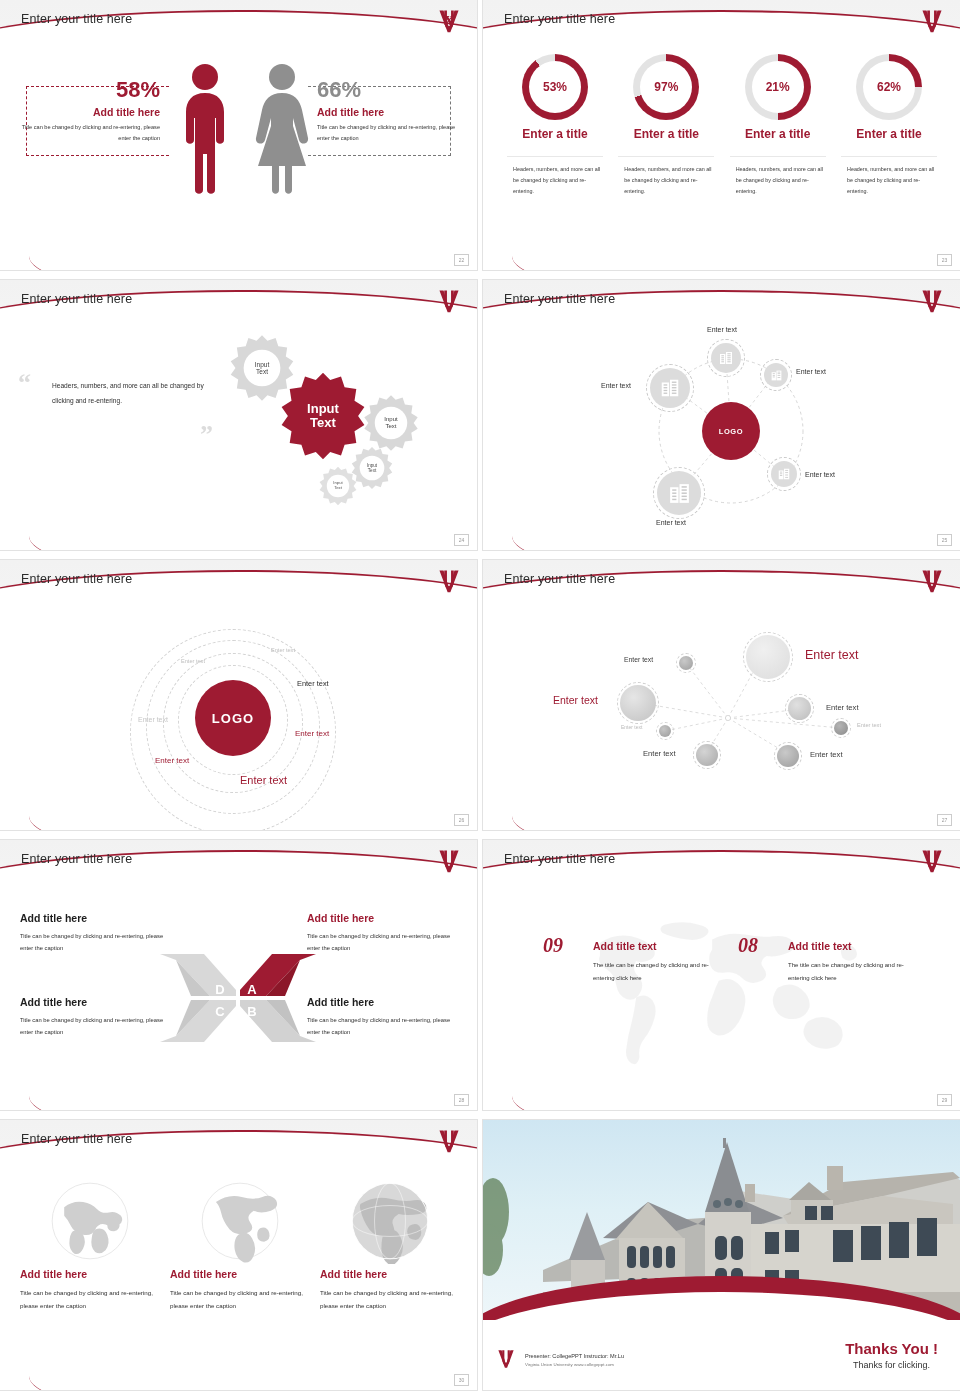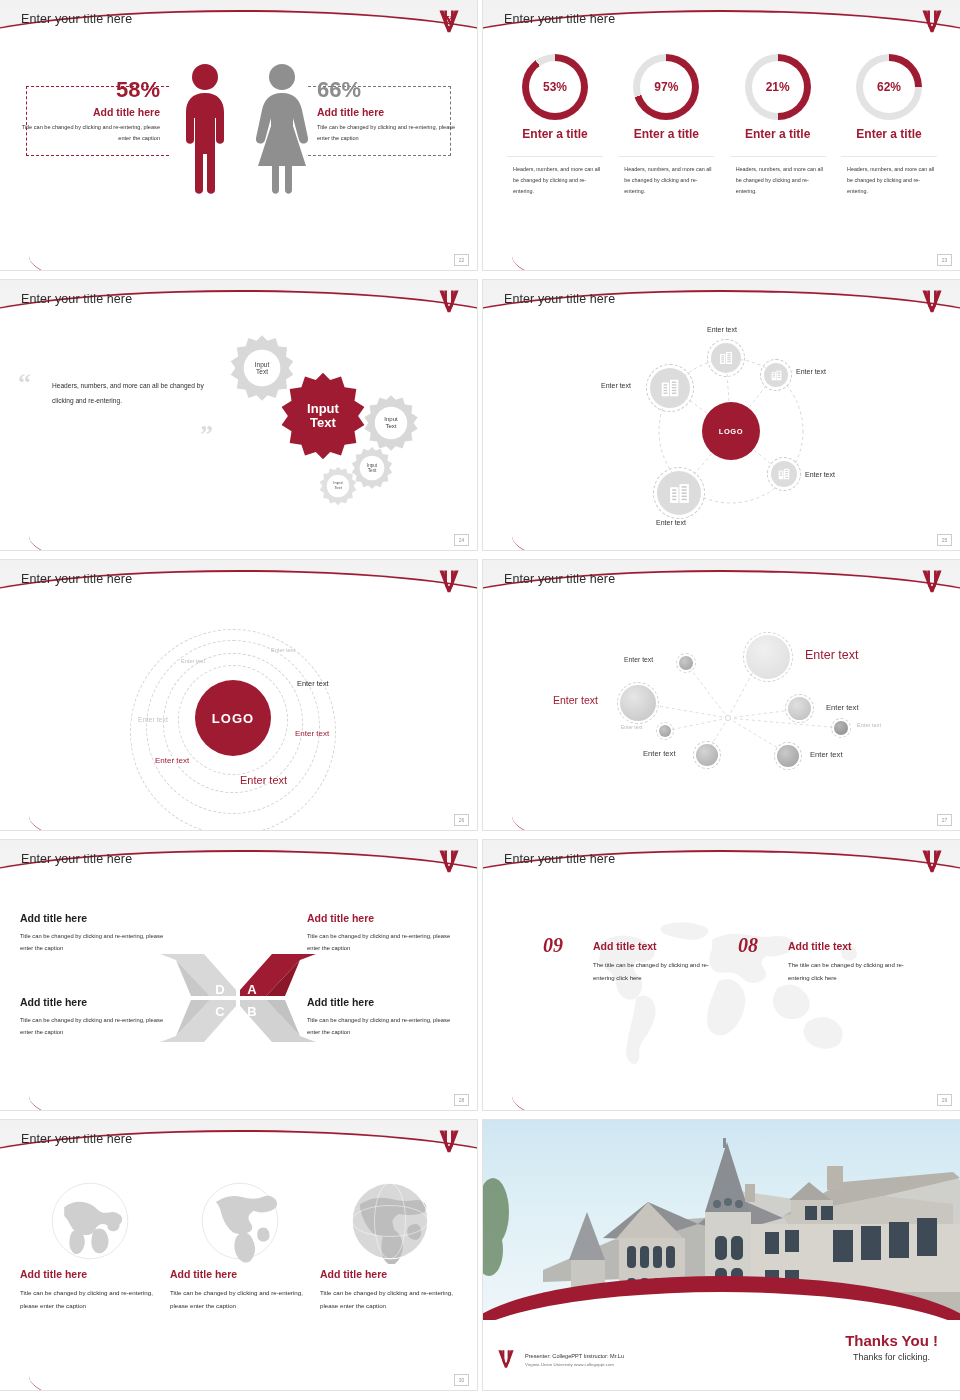--- a/index.html
+++ b/index.html
@@ -97,21 +97,21 @@
   .s10{background:#fff;}
   .s10 .photo{position:absolute;left:0;top:0;width:100%;height:200px;overflow:hidden;}
   .s10 .sky{position:absolute;inset:0;background:linear-gradient(180deg,#cfe6f2 0%,#dff0f6 45%,#eef6f9 100%);}
   .s10 .redband{position:absolute;left:-4%;bottom:-30px;width:108%;height:74px;background:#9E1B32;
       border-radius:50% 50% 0 0 / 60px 60px 0 0;}
   .s10 .whitecut{position:absolute;left:-6%;bottom:-46px;width:112%;height:74px;background:#fff;
       border-radius:50% 50% 0 0 / 60px 60px 0 0;}
   .s10 .foot{position:absolute;left:12px;bottom:16px;display:flex;align-items:center;gap:8px;}
   .s10 .fl1{font-size:5.6px;color:#333;line-height:1.7;}
   .s10 .fl2{font-size:4.4px;color:#777;line-height:1.7;}
-  .s10 .thx{position:absolute;right:22px;bottom:28px;text-align:center;}
+  .s10 .thx{position:absolute;right:22px;bottom:20px;text-align:center;}
   .s10 .thx1{font-size:15px;font-weight:bold;color:#9E1B32;}
   .s10 .thx2{font-size:9px;color:#333;margin-top:3px;}
 </style>
 </head>
 <body>
 
 <div class="grid">
 
   <div class="slide s1">
     <div class="hdrband"></div>

